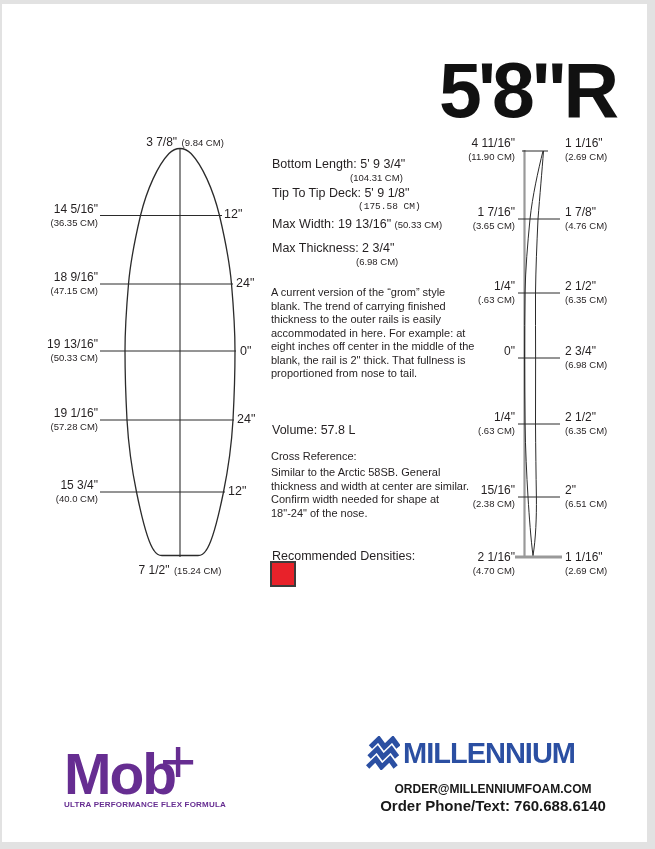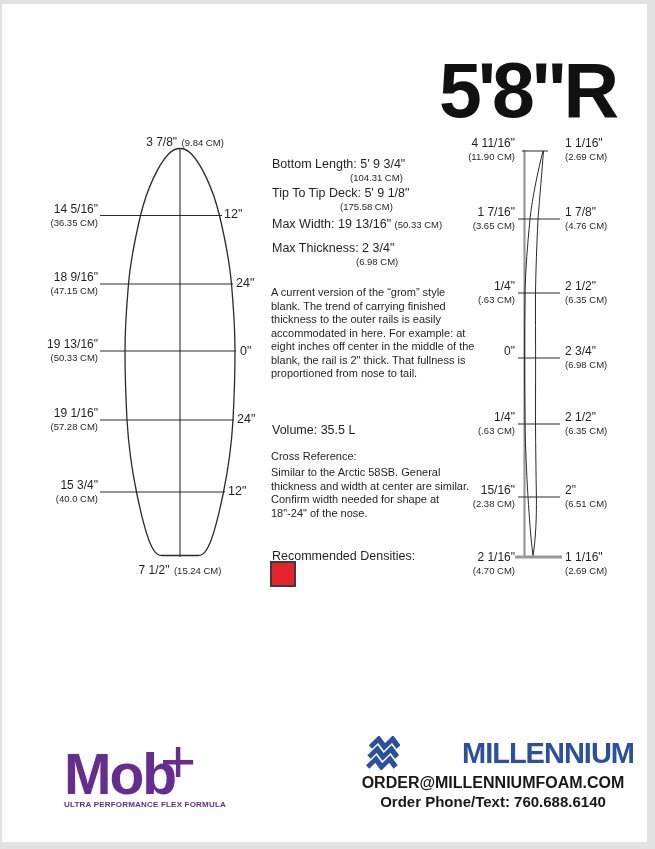--- a/index.html
+++ b/index.html
@@ -30,23 +30,23 @@
   .swatch{
     position:absolute;left:270px;top:561px;width:26px;height:26px;
     background:#e8222a;border:2px solid #3c3c3c;
   }
   .mob{position:absolute;left:64px;top:741px;width:150px;color:#662d91;}
   .mob-wordmark{position:relative;height:58px;}
   .mob-name{font-size:57px;font-weight:800;letter-spacing:-2px;line-height:1;position:absolute;left:0;top:5px;}
   .mob-plus{font-size:62px;font-weight:500;line-height:1;position:absolute;left:96px;top:-11px;}
   .mob-tagline{font-size:8px;font-weight:700;letter-spacing:0.2px;white-space:nowrap;margin-top:1px;}
   .millennium{position:absolute;left:352px;top:736px;width:282px;}
-  .m-row{display:flex;align-items:center;margin-left:14px;justify-content:space-between;}
+  .m-row{display:flex;align-items:center;margin-left:14px;}
   .m-name{font-size:29px;font-weight:900;letter-spacing:-1px;color:#2b4fa2;line-height:1;margin-left:3px;white-space:nowrap;}
-  .m-email{font-size:16px;font-weight:700;color:#181818;text-align:center;margin-top:4px;white-space:nowrap;}
+  .m-email{font-size:12px;font-weight:700;color:#181818;text-align:center;margin-top:12px;white-space:nowrap;}
   .m-phone{font-size:15px;font-weight:700;color:#181818;text-align:center;margin-top:1px;white-space:nowrap;}
 </style>
 </head>
 <body>
 
 <div class="page">
   <div class="frame"></div>
 
   <div class="title">5'8"R</div>
 
@@ -111,33 +111,33 @@
   <div class="abs pos-lbl" style="left:224px;top:207px;">12"</div>
   <div class="abs pos-lbl" style="left:236px;top:276px;">24"</div>
   <div class="abs pos-lbl" style="left:240px;top:344px;">0"</div>
   <div class="abs pos-lbl" style="left:237px;top:412px;">24"</div>
   <div class="abs pos-lbl" style="left:228px;top:484px;">12"</div>
 
   <div class="abs spec" style="top:157px;">Bottom Length: 5' 9 3/4"</div>
   <div class="abs spec-cm" style="left:350px;top:172px;">(104.31 CM)</div>
 
   <div class="abs spec" style="top:186px;">Tip To Tip Deck: 5' 9 1/8"</div>
-  <div class="abs spec-cm" style="left:340px;top:201px;">(175.58 CM)</div>
+  <div class="abs spec-cm" style="left:358px;top:201px;font-family:Liberation Mono, monospace;">(175.58 CM)</div>
 
   <div class="abs spec" style="top:217px;">
     <span>Max Width: 19 13/16"</span>
     <span class="inline-cm">(50.33 CM)</span>
   </div>
 
   <div class="abs spec" style="top:241px;">Max Thickness: 2 3/4"</div>
   <div class="abs spec-cm" style="left:356px;top:256px;">(6.98 CM)</div>
 
   <div class="abs para" style="top:286px;">A current version of the “grom” style blank. The trend of carrying finished thickness to the outer rails is easily accommodated in here. For example: at eight inches off center in the middle of the blank, the rail is 2" thick. That fullness is proportioned from nose to tail.</div>
 
-  <div class="abs spec" style="top:423px;">Volume: 35.5 L</div>
+  <div class="abs spec" style="top:423px;">Volume: 57.8 L</div>
 
   <div class="abs para" style="top:450px;">Cross Reference:</div>
   <div class="abs para" style="top:466px;">Similar to the Arctic 58SB. General thickness and width at center are similar. Confirm width needed for shape at 18"-24" of the nose.</div>
 
   <div class="abs spec" style="top:549px;">Recommended Densities:</div>
   <div class="swatch"></div>
 
   <svg class="abs" style="left:505px;top:145px;" width="62" height="425" viewBox="0 0 62 425">
     <line x1="19.5" y1="5" x2="19.5" y2="412" stroke="#999999" stroke-width="2.2"></line>
     <line x1="10" y1="412" x2="57" y2="412" stroke="#999999" stroke-width="3"></line>

